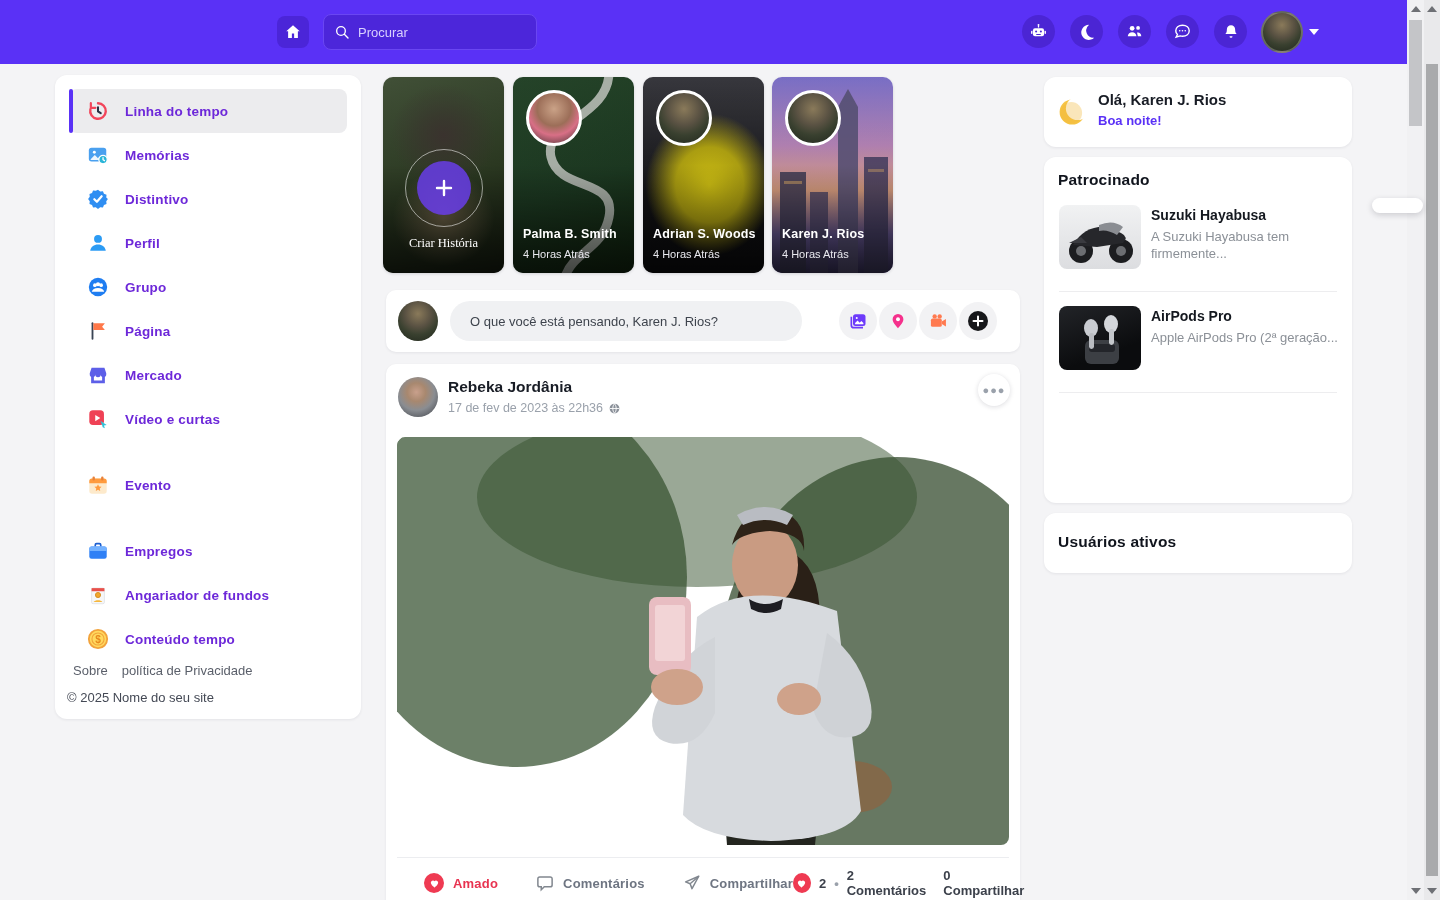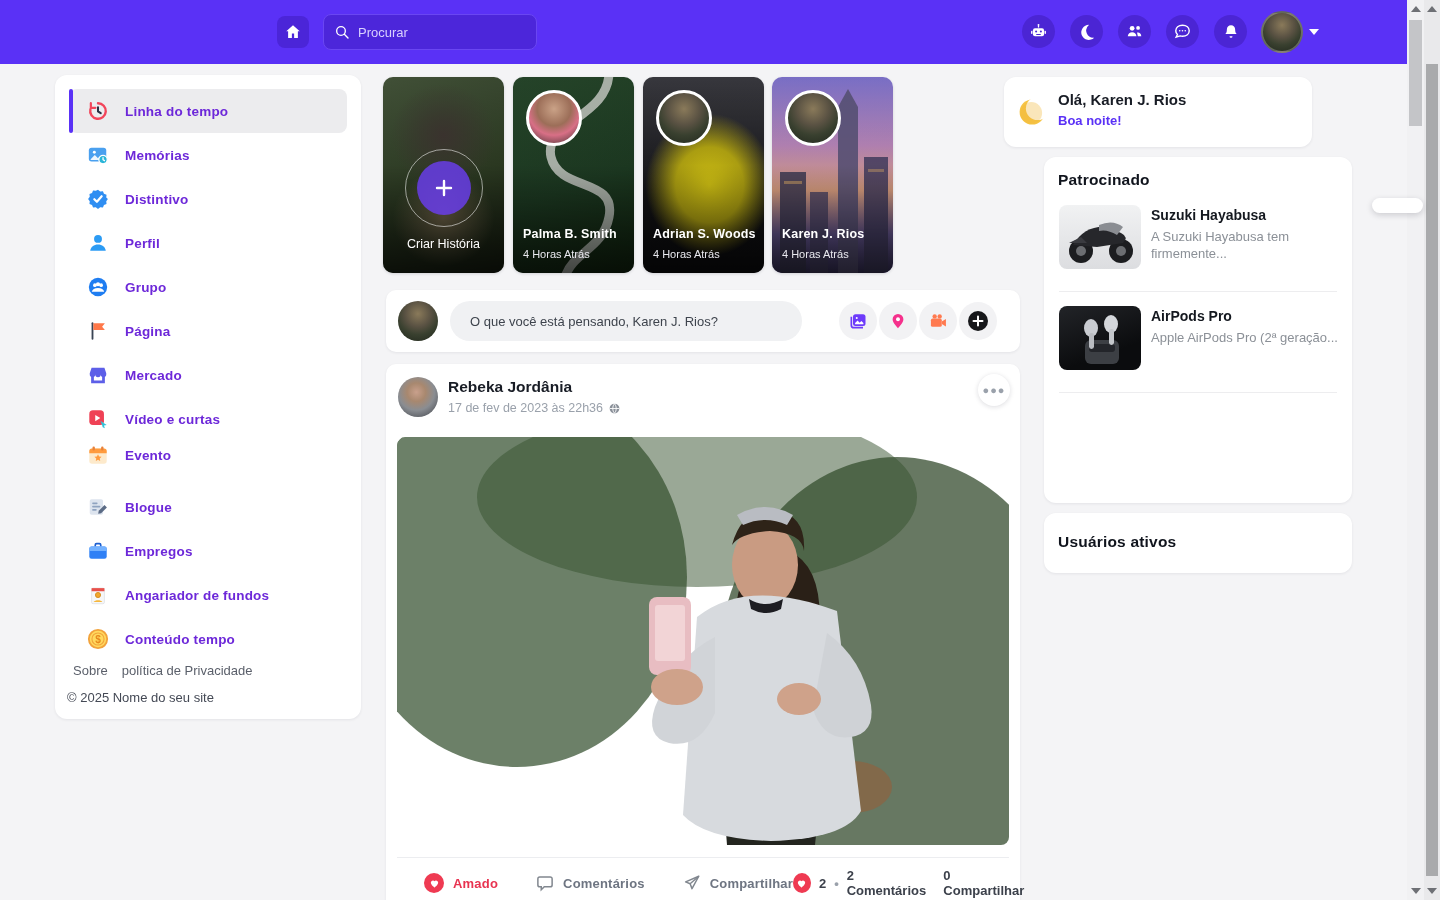--- a/index.html
+++ b/index.html
@@ -32,21 +32,21 @@
   .side-links { position:absolute; left:18px; top:588px; display:flex; gap:14px; font-size:13px; color:#5a5f6a; }
   .side-links span { cursor:pointer; }
   .side-copy { position:absolute; left:12px; top:615px; font-size:13px; color:#444955; }
 
   
   .story { position:absolute; top:77px; width:121px; height:196px; border-radius:10px; overflow:hidden; cursor:pointer; box-shadow:0 1px 3px rgba(20,20,40,.15); }
   .story .shade { position:absolute; inset:0; background:linear-gradient(180deg, rgba(0,0,0,.05) 45%, rgba(0,0,0,.62) 100%); }
   .story .s-avatar { position:absolute; left:13px; top:13px; width:56px; height:56px; border-radius:50%; border:3px solid #fff; }
   .story .s-name { position:absolute; left:10px; bottom:32px; color:#fff; font-size:12.5px; font-weight:700; letter-spacing:.2px; }
   .story .s-time { position:absolute; left:10px; bottom:13px; color:#e8e8ee; font-size:11px; }
-  .create-label { position:absolute; left:0; right:0; bottom:22px; text-align:center; color:#fff; font-size:12.5px; }
+  .create-label { position:absolute; left:0; right:0; bottom:22px; text-align:center; color:#fff; font-size:12.5px;font-family:Liberation Serif, serif; }
   .create-circle { position:absolute; left:50%; top:84px; transform:translateX(-50%); width:54px; height:54px; border-radius:50%; background:rgba(109,61,250,.78); display:flex; align-items:center; justify-content:center; }
   .create-ring { position:absolute; left:50%; top:72px; transform:translateX(-50%); width:78px; height:78px; border-radius:50%; border:1.5px solid rgba(255,255,255,.55); }
   .bg-create { background:radial-gradient(ellipse 60% 35% at 50% 72%, #6d6147 0%, rgba(0,0,0,0) 70%), radial-gradient(circle at 50% 30%, #3d3530 0%, rgba(0,0,0,0) 35%), linear-gradient(160deg,#44543a 0%, #2c3a22 55%, #161d10 100%); }
   .bg-forest { background:linear-gradient(160deg,#27472b 0%, #1d3a22 55%, #12260f 100%); }
   .bg-car { background:radial-gradient(ellipse 80% 55% at 55% 55%, #d8c814 0%, #b3a512 35%, rgba(0,0,0,0) 66%), linear-gradient(180deg,#3a3a40 0%, #141417 60%, #0c0c0e 100%); }
   .bg-city { background:linear-gradient(180deg,#7f74cf 0%, #b886b8 35%, #e0a383 58%, #6a5a96 80%, #3c3560 100%); }
 
   
   .composer { left:386px; top:290px; width:634px; height:62px; border-radius:10px; }
   .composer-input { position:absolute; left:64px; top:11px; width:352px; height:40px; border-radius:20px; background:#f0f1f3; border:none; outline:none; padding:0 20px; font-size:13px; color:#3e444d; font-family:inherit; }
@@ -66,21 +66,21 @@
                  linear-gradient(135deg,#41613a 0%, #2c4726 48%, #1b2e17 100%); }
   .post-divider { position:absolute; left:11px; right:11px; top:493px; height:1px; background:#ecedf0; }
   .post-actions { position:absolute; left:11px; right:11px; top:502px; height:34px; display:flex; align-items:center; font-size:13px; color:#6e7582; }
   .act { display:flex; align-items:center; gap:9px; cursor:pointer; }
   .act-label { font-weight:600; letter-spacing:.2px; }
   .love-label { color:#e83350; font-weight:700; }
   .stats { margin-left:auto; display:flex; align-items:center; gap:8px; color:#3c414b; font-weight:600; }
   .heart-badge { width:20px; height:20px; border-radius:50%; background:#ef3a52; display:flex; align-items:center; justify-content:center; }
 
   
-  .greet { left:1004px; top:77px; width:308px; height:70px; }
+  .greet { left:1044px; top:77px; width:308px; height:70px; }
   .greet-title { position:absolute; left:54px; top:14px; font-size:15px; font-weight:700; color:#181c25; }
   .greet-sub { position:absolute; left:54px; top:36px; font-size:13px; font-weight:700; color:#5a31f6; }
   .moon-big { position:absolute; left:12px; top:17px; width:36px; height:36px; }
 
   .sponsored { left:1044px; top:157px; width:308px; height:346px; }
   .panel-h { position:absolute; left:14px; top:14px; font-size:15.5px; font-weight:700; color:#10141d; letter-spacing:.2px; }
   .sp-item { position:absolute; left:0; width:308px; height:86px; cursor:pointer; }
   .sp-img { position:absolute; left:15px; top:0; width:82px; height:64px; border-radius:8px; overflow:hidden; }
   .sp-title { position:absolute; left:107px; top:2px; font-size:14px; font-weight:700; color:#14181f; }
   .sp-desc { position:absolute; left:107px; top:24px; width:190px; font-size:13px; line-height:16.5px; color:#8b9097; }
@@ -234,41 +234,31 @@
 
     <div class="nav-item" style="top:322px;">
       <svg class="nav-icon" viewBox="0 0 24 24">
           <rect x="2.5" y="2.5" width="16" height="16" rx="4" fill="#ef4155"></rect>
           <path d="M9 7.5l5.5 3.5L9 14.5z" fill="#fff"></path>
           <path d="M14.5 14l7 4.6-3 .6 1 3-2.4-1.2-.8-3z" fill="#31c3d8"></path>
         </svg>
       <span class="nav-label">Vídeo e curtas</span>
     </div>
 
-    <div class="nav-item" style="top:358px;">
+    <div class="nav-item" style="top:388px;">
       <svg class="nav-icon" viewBox="0 0 24 24">
           <rect x="2.5" y="5" width="19" height="16.5" rx="3" fill="#fdeacc"></rect>
           <path d="M2.5 8a3 3 0 0 1 3-3h13a3 3 0 0 1 3 3v2h-19z" fill="#ff9b3e"></path>
           <rect x="6" y="2.8" width="2.6" height="4.4" rx="1.2" fill="#e8823a"></rect>
           <rect x="15.4" y="2.8" width="2.6" height="4.4" rx="1.2" fill="#e8823a"></rect>
           <path d="M12 11.2l1.2 2.4 2.7.4-2 1.9.5 2.7L12 17.3l-2.4 1.3.5-2.7-2-1.9 2.7-.4z" fill="#ff9b3e"></path>
         </svg>
       <span class="nav-label">Evento</span>
     </div>
 
-    <div class="nav-item" style="top:410px;">
-      <svg class="nav-icon" viewBox="0 0 24 24">
-          <rect x="3" y="3.5" width="14.5" height="17" rx="2" fill="#dde4ee"></rect>
-          <rect x="5.6" y="7" width="6" height="1.9" rx="0.9" fill="#8fa3c0"></rect>
-          <rect x="5.6" y="10.6" width="9" height="1.9" rx="0.9" fill="#8fa3c0"></rect>
-          <rect x="5.6" y="14.2" width="5" height="1.9" rx="0.9" fill="#8fa3c0"></rect>
-          <path d="M12.8 16.2l6.3-6.3 2.6 2.6-6.3 6.3-3.2.6z" fill="#5b6b85"></path>
-        </svg>
-      <span class="nav-label">Blogue</span>
-    </div>
 
     <div class="nav-item" style="top:454px;">
       <svg class="nav-icon" viewBox="0 0 24 24">
           <path d="M9 7V5.4A1.4 1.4 0 0 1 10.4 4h3.2A1.4 1.4 0 0 1 15 5.4V7" fill="none" stroke="#1c5fd0" stroke-width="1.8"></path>
           <rect x="2.5" y="7" width="19" height="13.5" rx="2.5" fill="#2f80f5"></rect>
           <path d="M2.5 9.5a2.5 2.5 0 0 1 2.5-2.5h14a2.5 2.5 0 0 1 2.5 2.5V12h-19z" fill="#74b2ff"></path>
         </svg>
       <span class="nav-label">Empregos</span>
     </div>
 

